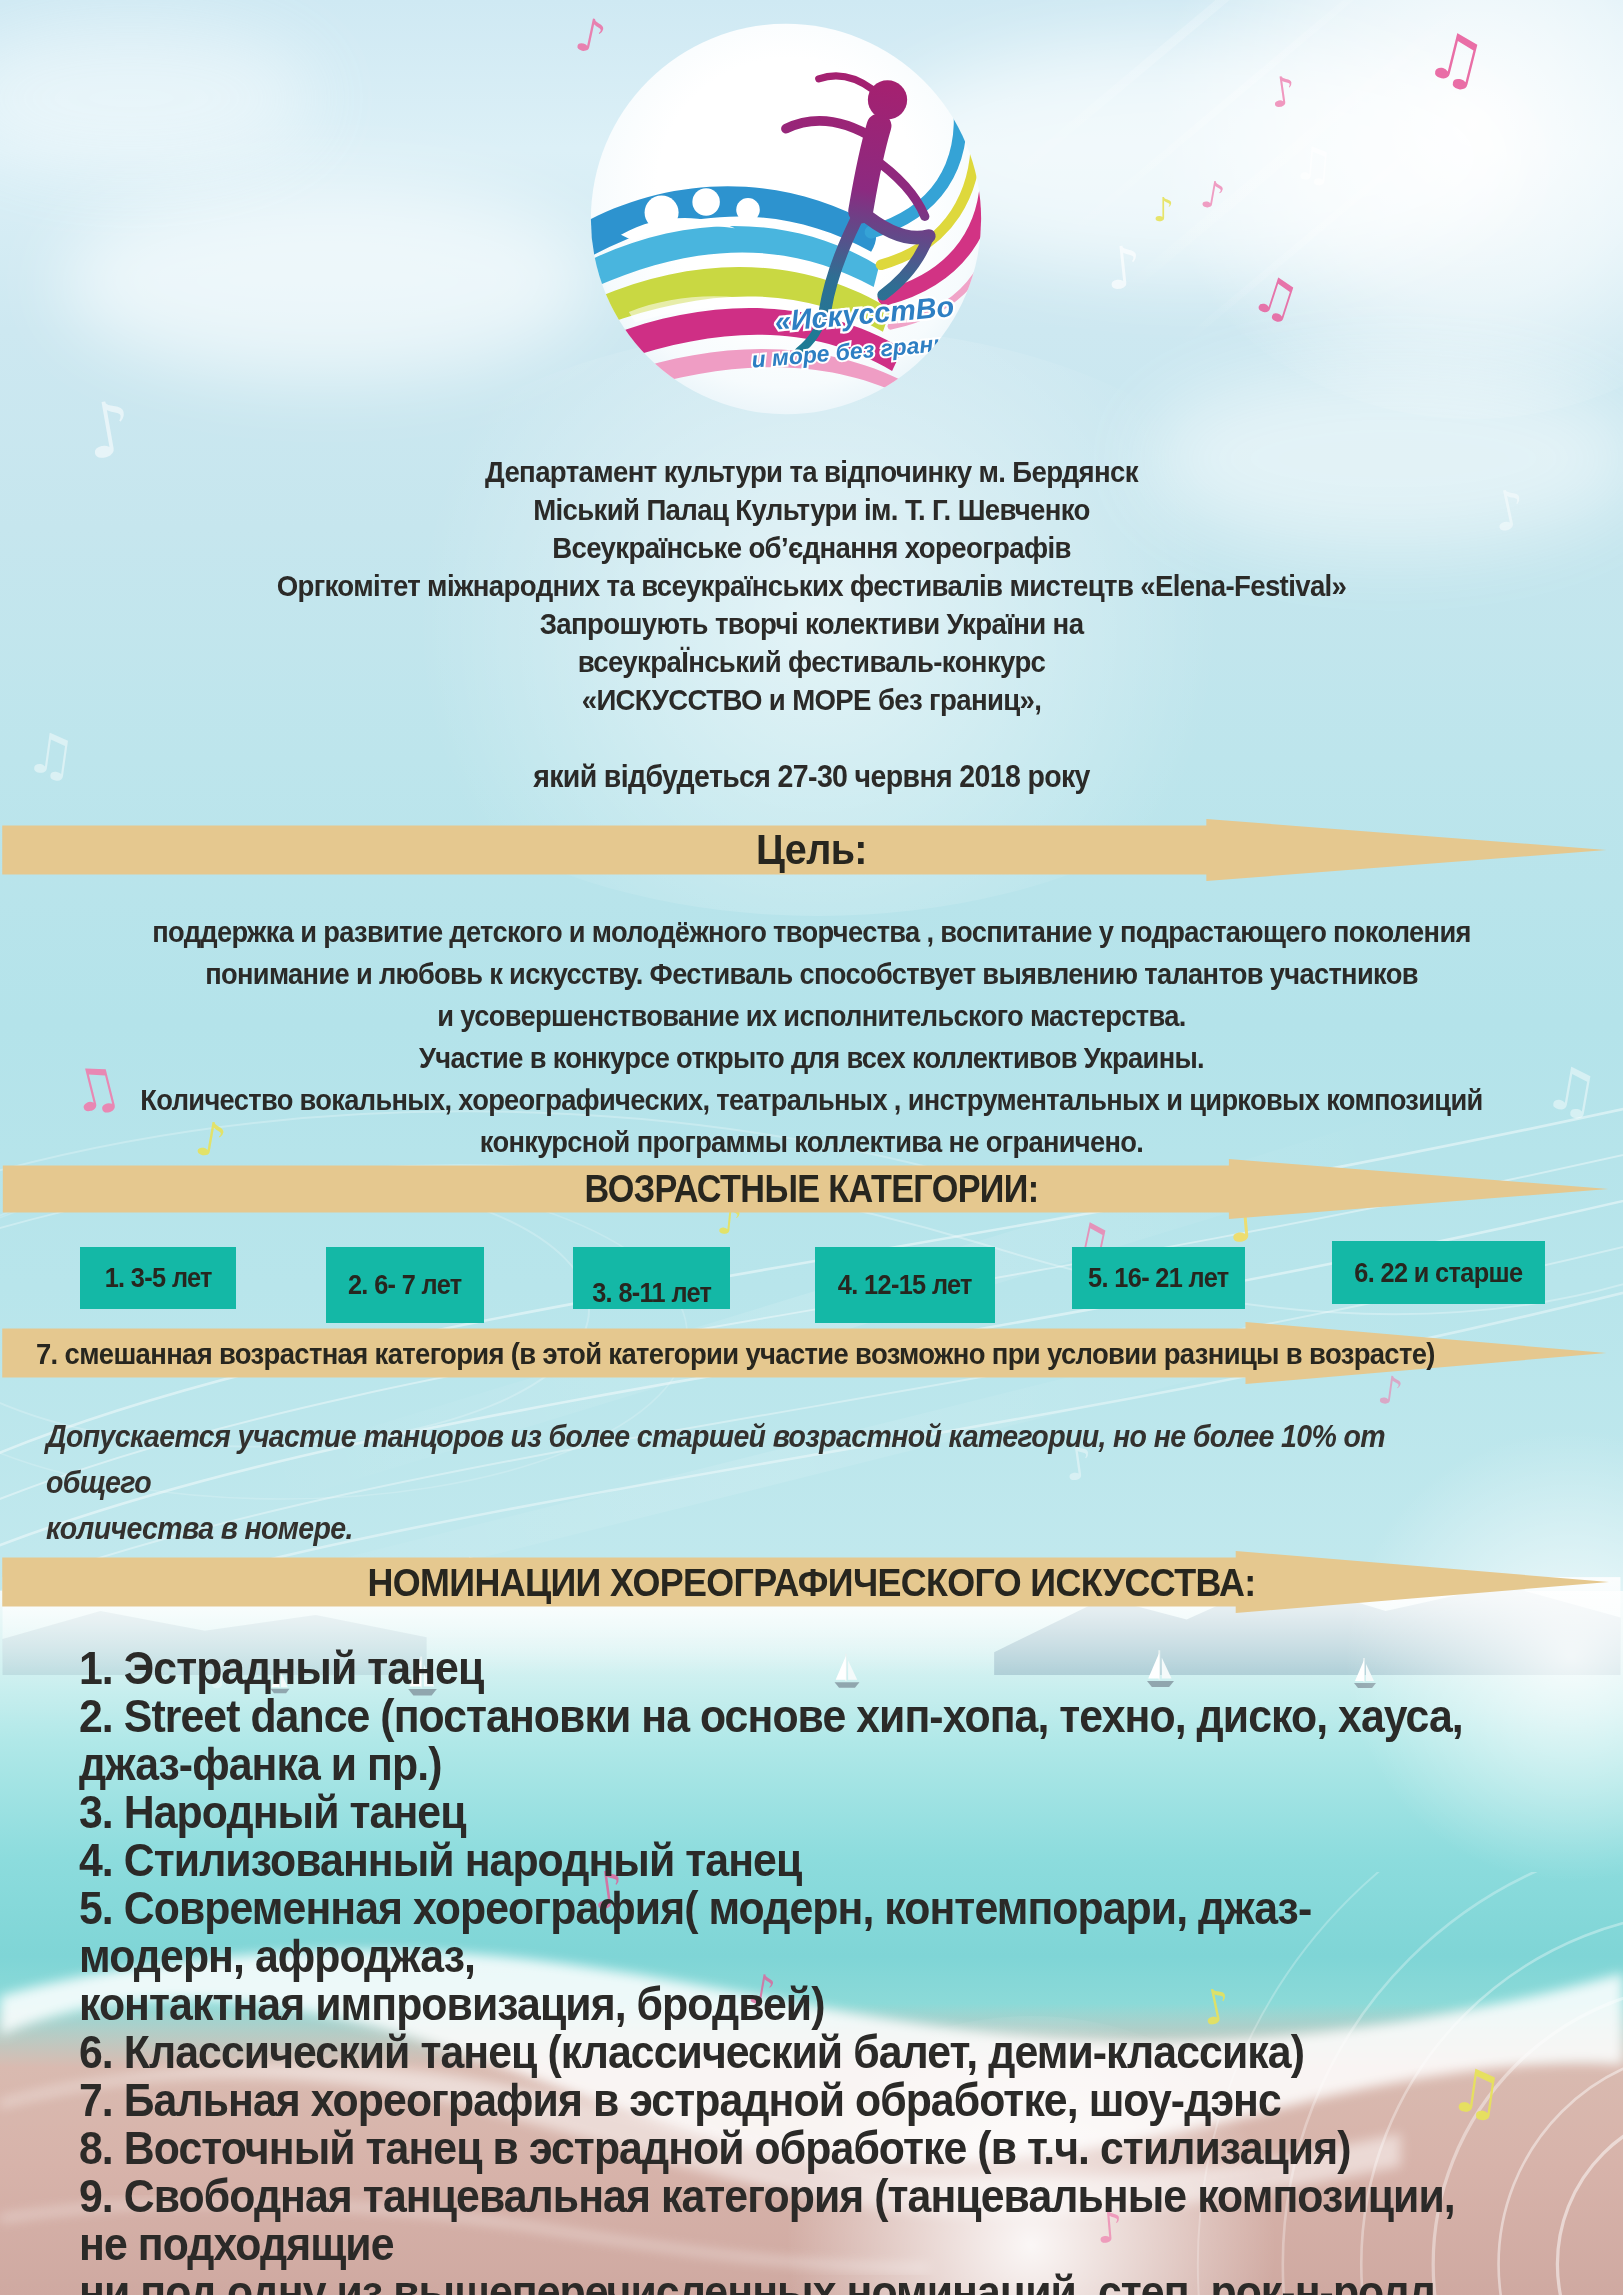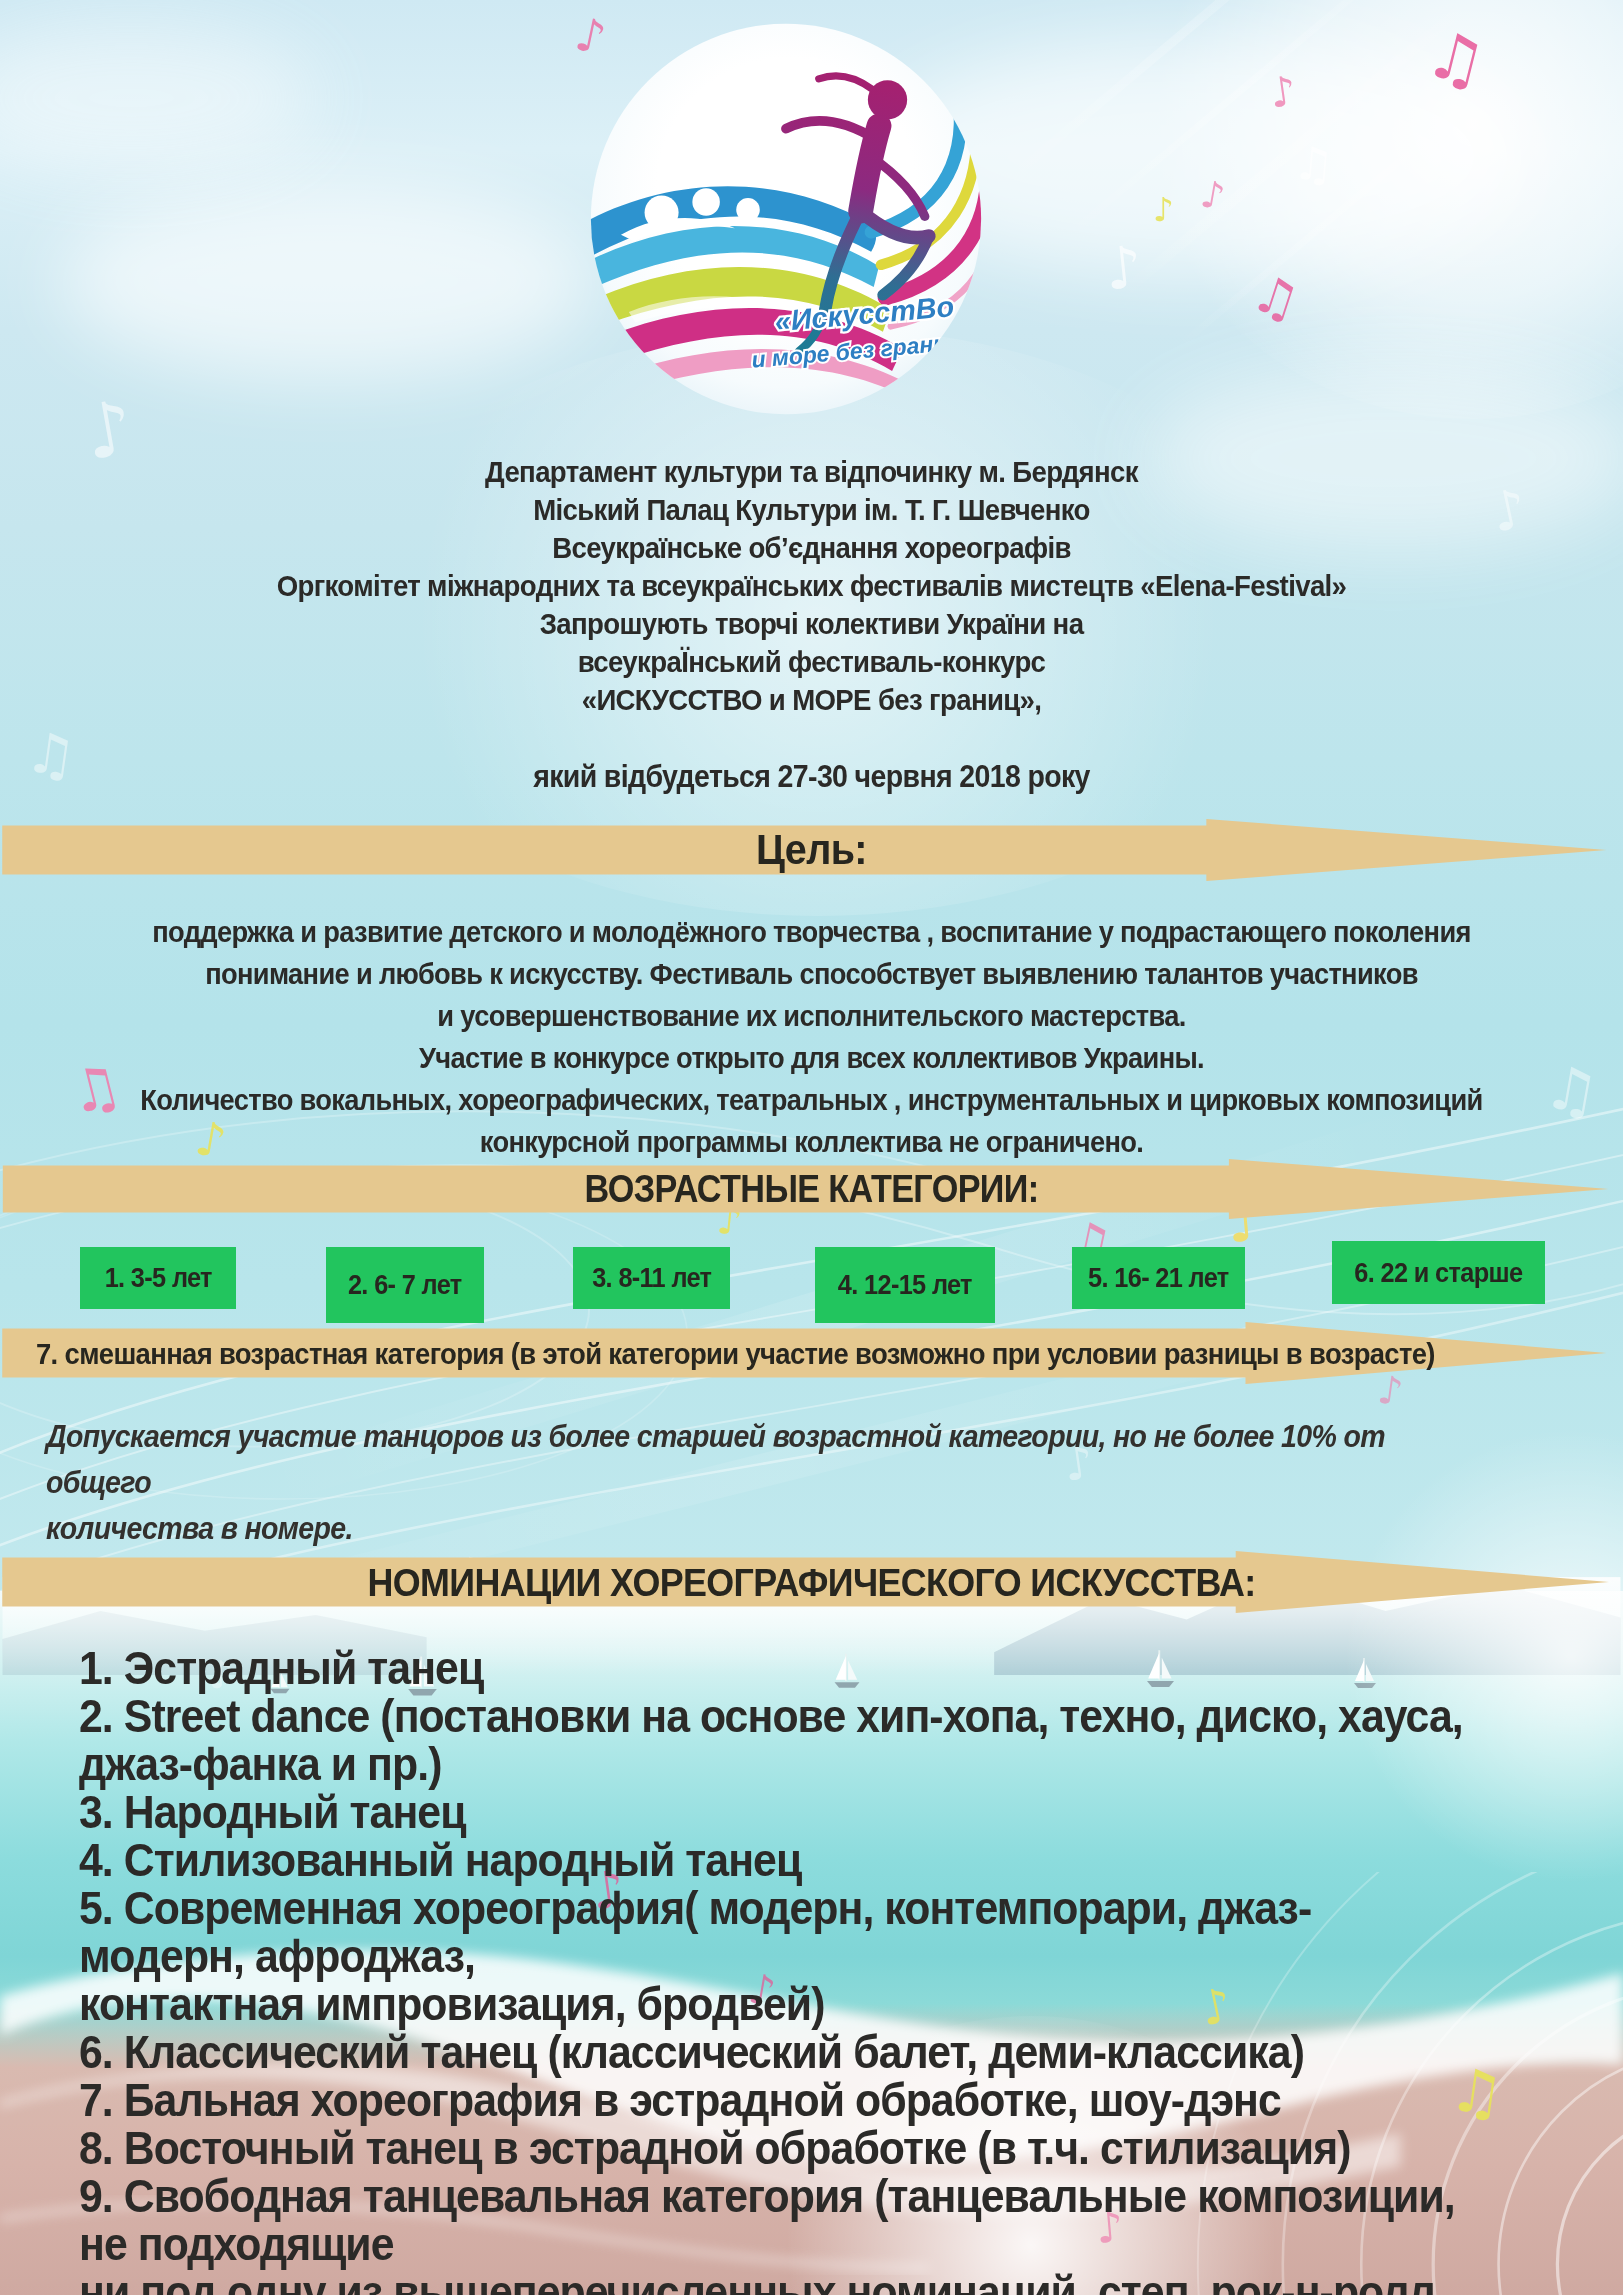--- a/index.html
+++ b/index.html
@@ -37,21 +37,21 @@
     white-space:pre-line;letter-spacing:-0.7px;transform:scaleX(.92);}
   .date{left:0;right:0;top:759px;text-align:center;font-weight:bold;font-size:31px;letter-spacing:-0.7px;transform:scaleX(.92);}
   .goal-body{left:0;right:0;top:911px;text-align:center;font-weight:bold;font-size:29px;line-height:42px;
     white-space:pre-line;letter-spacing:-0.7px;transform:scaleX(.94);}
   .banner-label{position:absolute;left:0;right:0;text-align:center;font-weight:bold;color:#27261f;letter-spacing:-0.7px;}
   .lbl-goal{top:823px;font-size:43px;line-height:52px;transform:scaleX(.92);}
   .lbl-age{top:1169px;font-size:38px;line-height:41px;transform:scaleX(.9);}
   .lbl-nom{top:1560px;font-size:39px;line-height:45px;transform:scaleX(.92);}
   .lbl-mixed{position:absolute;left:36px;top:1335px;font-size:29.5px;line-height:37px;font-weight:bold;color:#27261f;
     white-space:nowrap;letter-spacing:-0.7px;transform:scaleX(.93);transform-origin:left center;}
-  .agebox{position:absolute;background:#22c55e;color:#27261f;font-weight:bold;font-size:27.5px;
+  .agebox{position:absolute;background:#14b8a6;color:#27261f;font-weight:bold;font-size:27.5px;
     display:flex;align-items:center;justify-content:center;letter-spacing:-0.7px;}
   .agebox span{transform:scaleX(.92);white-space:nowrap;}
   .note-italic{position:absolute;left:46px;top:1414px;font-style:italic;font-weight:bold;font-size:31px;line-height:46px;
     white-space:pre-line;letter-spacing:-0.7px;transform:scaleX(.92);transform-origin:left center;color:#33312e;}
   .noms{position:absolute;left:79px;top:1644px;width:1499px;font-weight:bold;font-size:46px;letter-spacing:-1px;}
   .nom-item{white-space:pre-line;line-height:48px;transform:scaleX(.93);transform-origin:left center;}
   .boat{position:absolute;pointer-events:none;}
 </style>
 </head>
 <body>
@@ -265,21 +265,21 @@
     <polygon points="0,10 1880,10 1880,0 2462,46 1880,92 1880,82 0,82" fill="#e5c88f"></polygon>
   </svg>
   <div class="banner-label lbl-age">ВОЗРАСТНЫЕ КАТЕГОРИИ:</div>
 
   <div class="agebox" style="left:80px;top:1247px;width:156px;height:62px;">
       <span>1. 3-5 лет</span>
     </div>
   <div class="agebox" style="left:326px;top:1247px;width:158px;height:76px;">
       <span>2. 6- 7 лет</span>
     </div>
-  <div class="agebox" style="left:573px;top:1247px;width:157px;height:62px;">
+  <div class="agebox" style="left:573px;top:1247px;width:157px;height:62px;align-items:flex-end;">
       <span>3. 8-11 лет</span>
     </div>
   <div class="agebox" style="left:815px;top:1247px;width:180px;height:76px;">
       <span>4. 12-15 лет</span>
     </div>
   <div class="agebox" style="left:1072px;top:1247px;width:173px;height:62px;">
       <span>5. 16- 21 лет</span>
     </div>
   <div class="agebox" style="left:1332px;top:1241px;width:213px;height:63px;">
       <span>6. 22 и старше</span>

